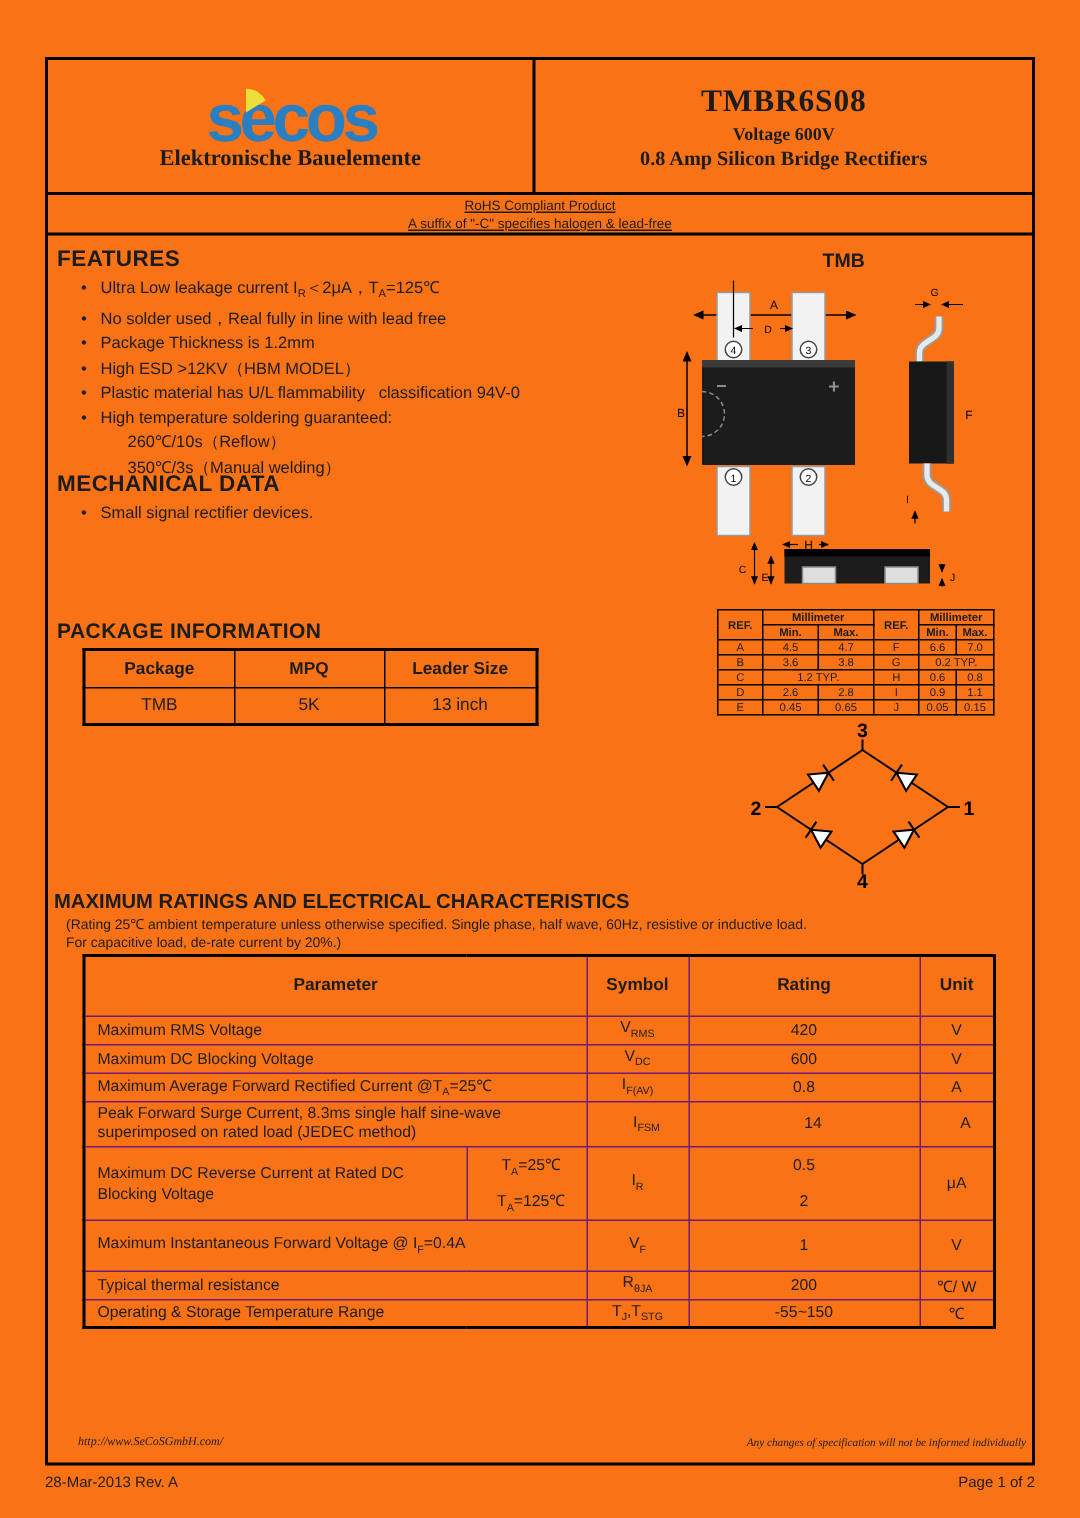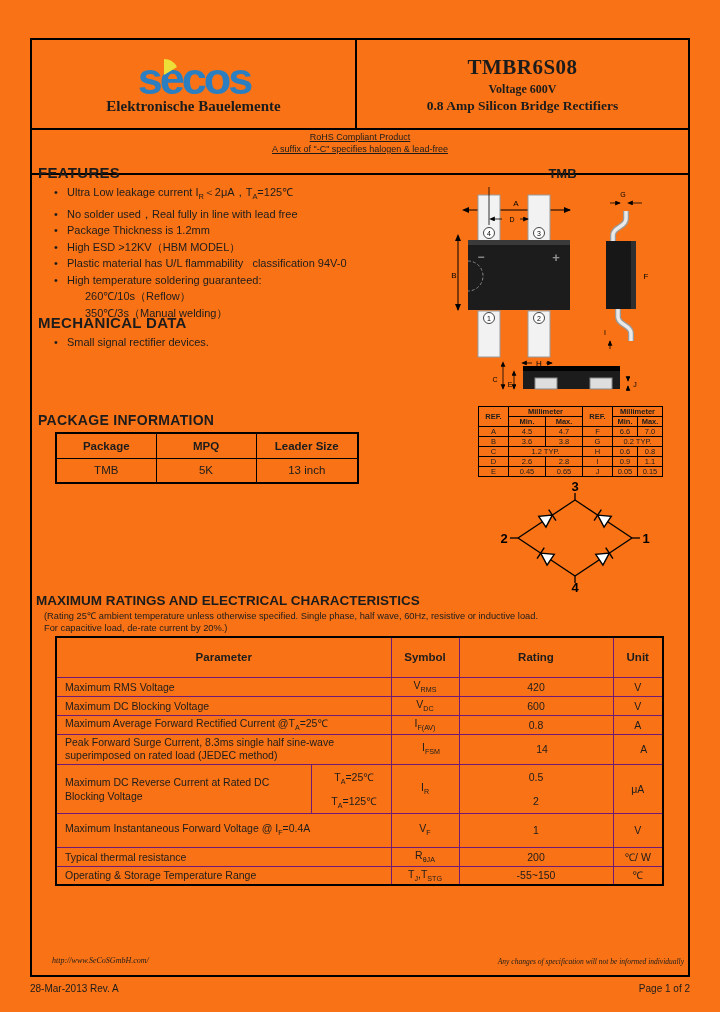--- a/index.html
+++ b/index.html
@@ -9,21 +9,21 @@
   .main-border { position:absolute; left:30px; top:38px; width:660px; height:939px; border:2px solid #000; }
 
   .header { position:absolute; left:30px; top:38px; width:660px; height:92px; border:2px solid #000; display:flex; }
   .header-left { width:325px; border-right:2px solid #000; display:flex; flex-direction:column; align-items:center; justify-content:center; }
   .logo-sub { font-family:"Liberation Serif", serif; font-weight:bold; font-size:15px; margin-top:-4px; }
   .header-right { flex:1; text-align:center; display:flex; flex-direction:column; justify-content:center; font-family:"Liberation Serif", serif; font-weight:bold; }
   .part-no { font-size:21px; letter-spacing:0.5px; }
   .volt { font-size:12px; margin-top:2px; }
   .desc { font-size:13.5px; margin-top:1px; }
 
-  .rohs { position:absolute; left:30px; top:130px; width:660px; height:45px; border-left:2px solid #000; border-right:2px solid #000; border-bottom:2px solid #000; text-align:center; font-size:9px; line-height:12px; padding-top:1px; }
+  .rohs { position:absolute; left:30px; top:130px; width:660px; height:27px; border-left:2px solid #000; border-right:2px solid #000; border-bottom:2px solid #000; text-align:center; font-size:9px; line-height:12px; padding-top:1px; }
   .rohs div { text-decoration:underline; }
 
   .h1 { position:absolute; font-weight:bold; font-size:15px; letter-spacing:0.3px; }
   .h2 { position:absolute; font-weight:bold; font-size:13.5px; }
 
   .features-list { position:absolute; left:52px; top:186px; width:400px; font-size:11px; line-height:12px; }
   .feat { position:relative; padding-left:15px; margin-bottom:4.5px; white-space:pre-wrap; }
   .feat::before { content:"•"; position:absolute; left:2px; top:0; }
   .feat-sub { margin-left:33px; margin-bottom:4.5px; }
   sub { font-size:0.68em; }

